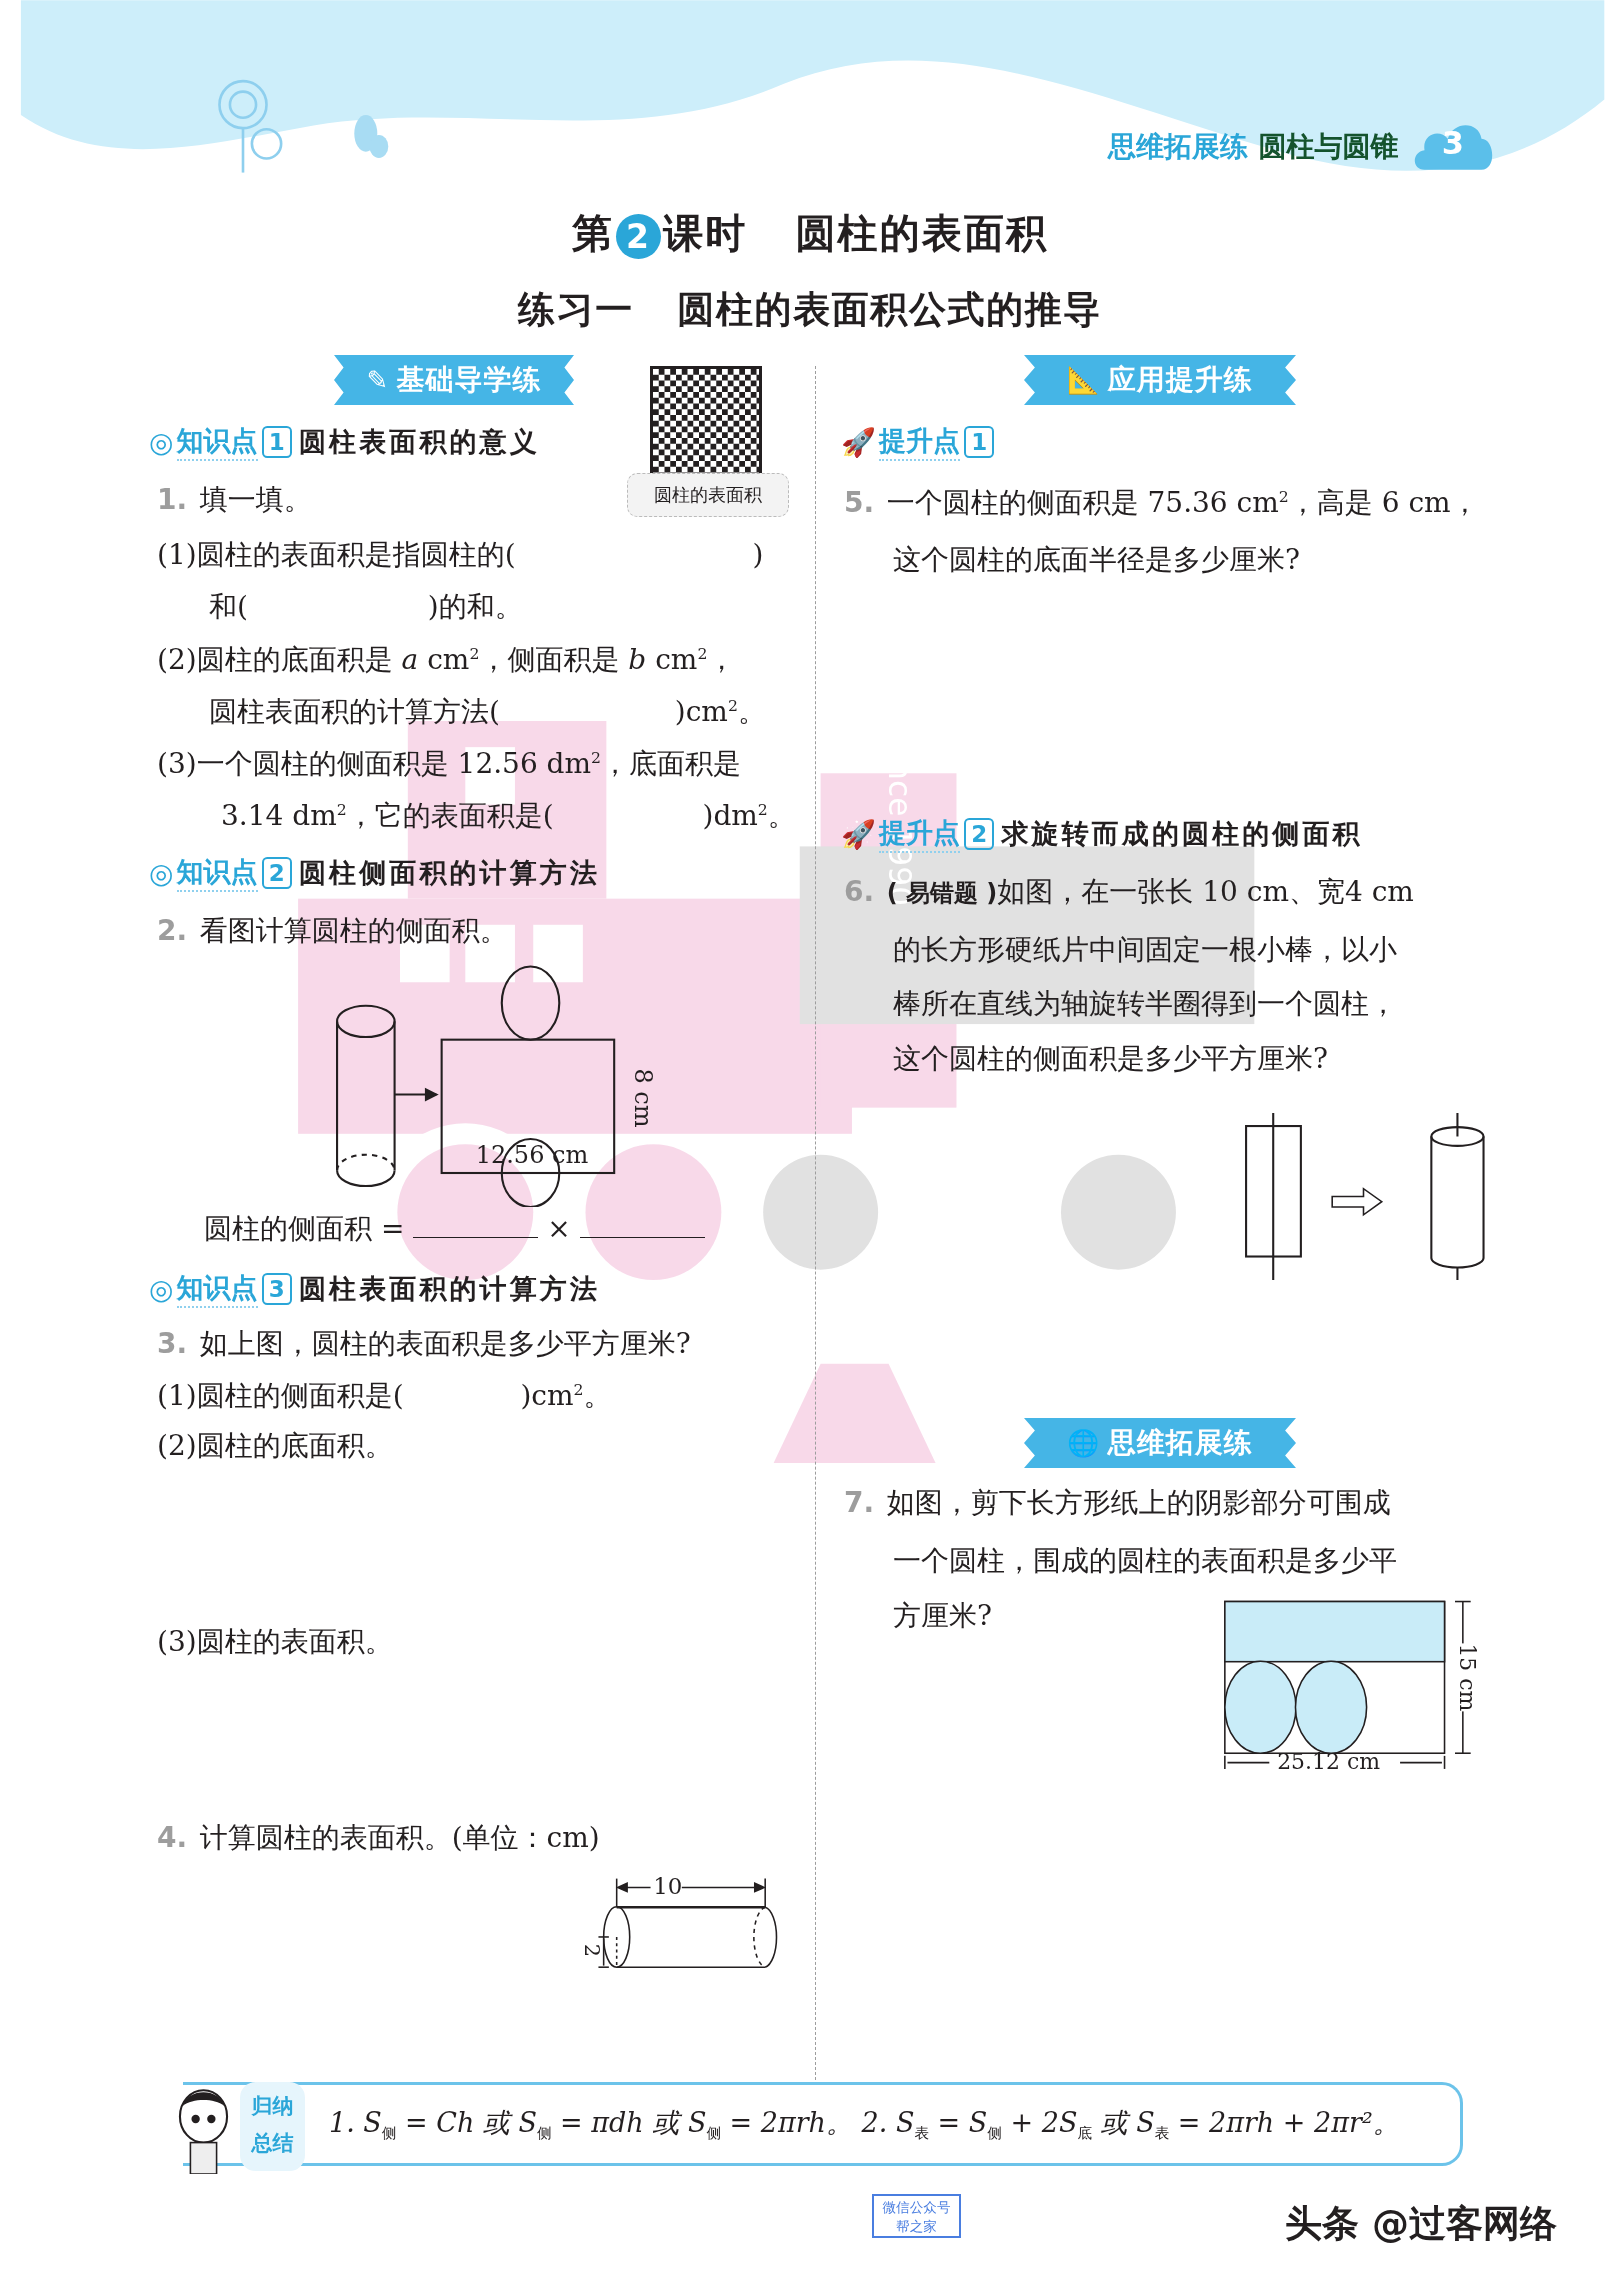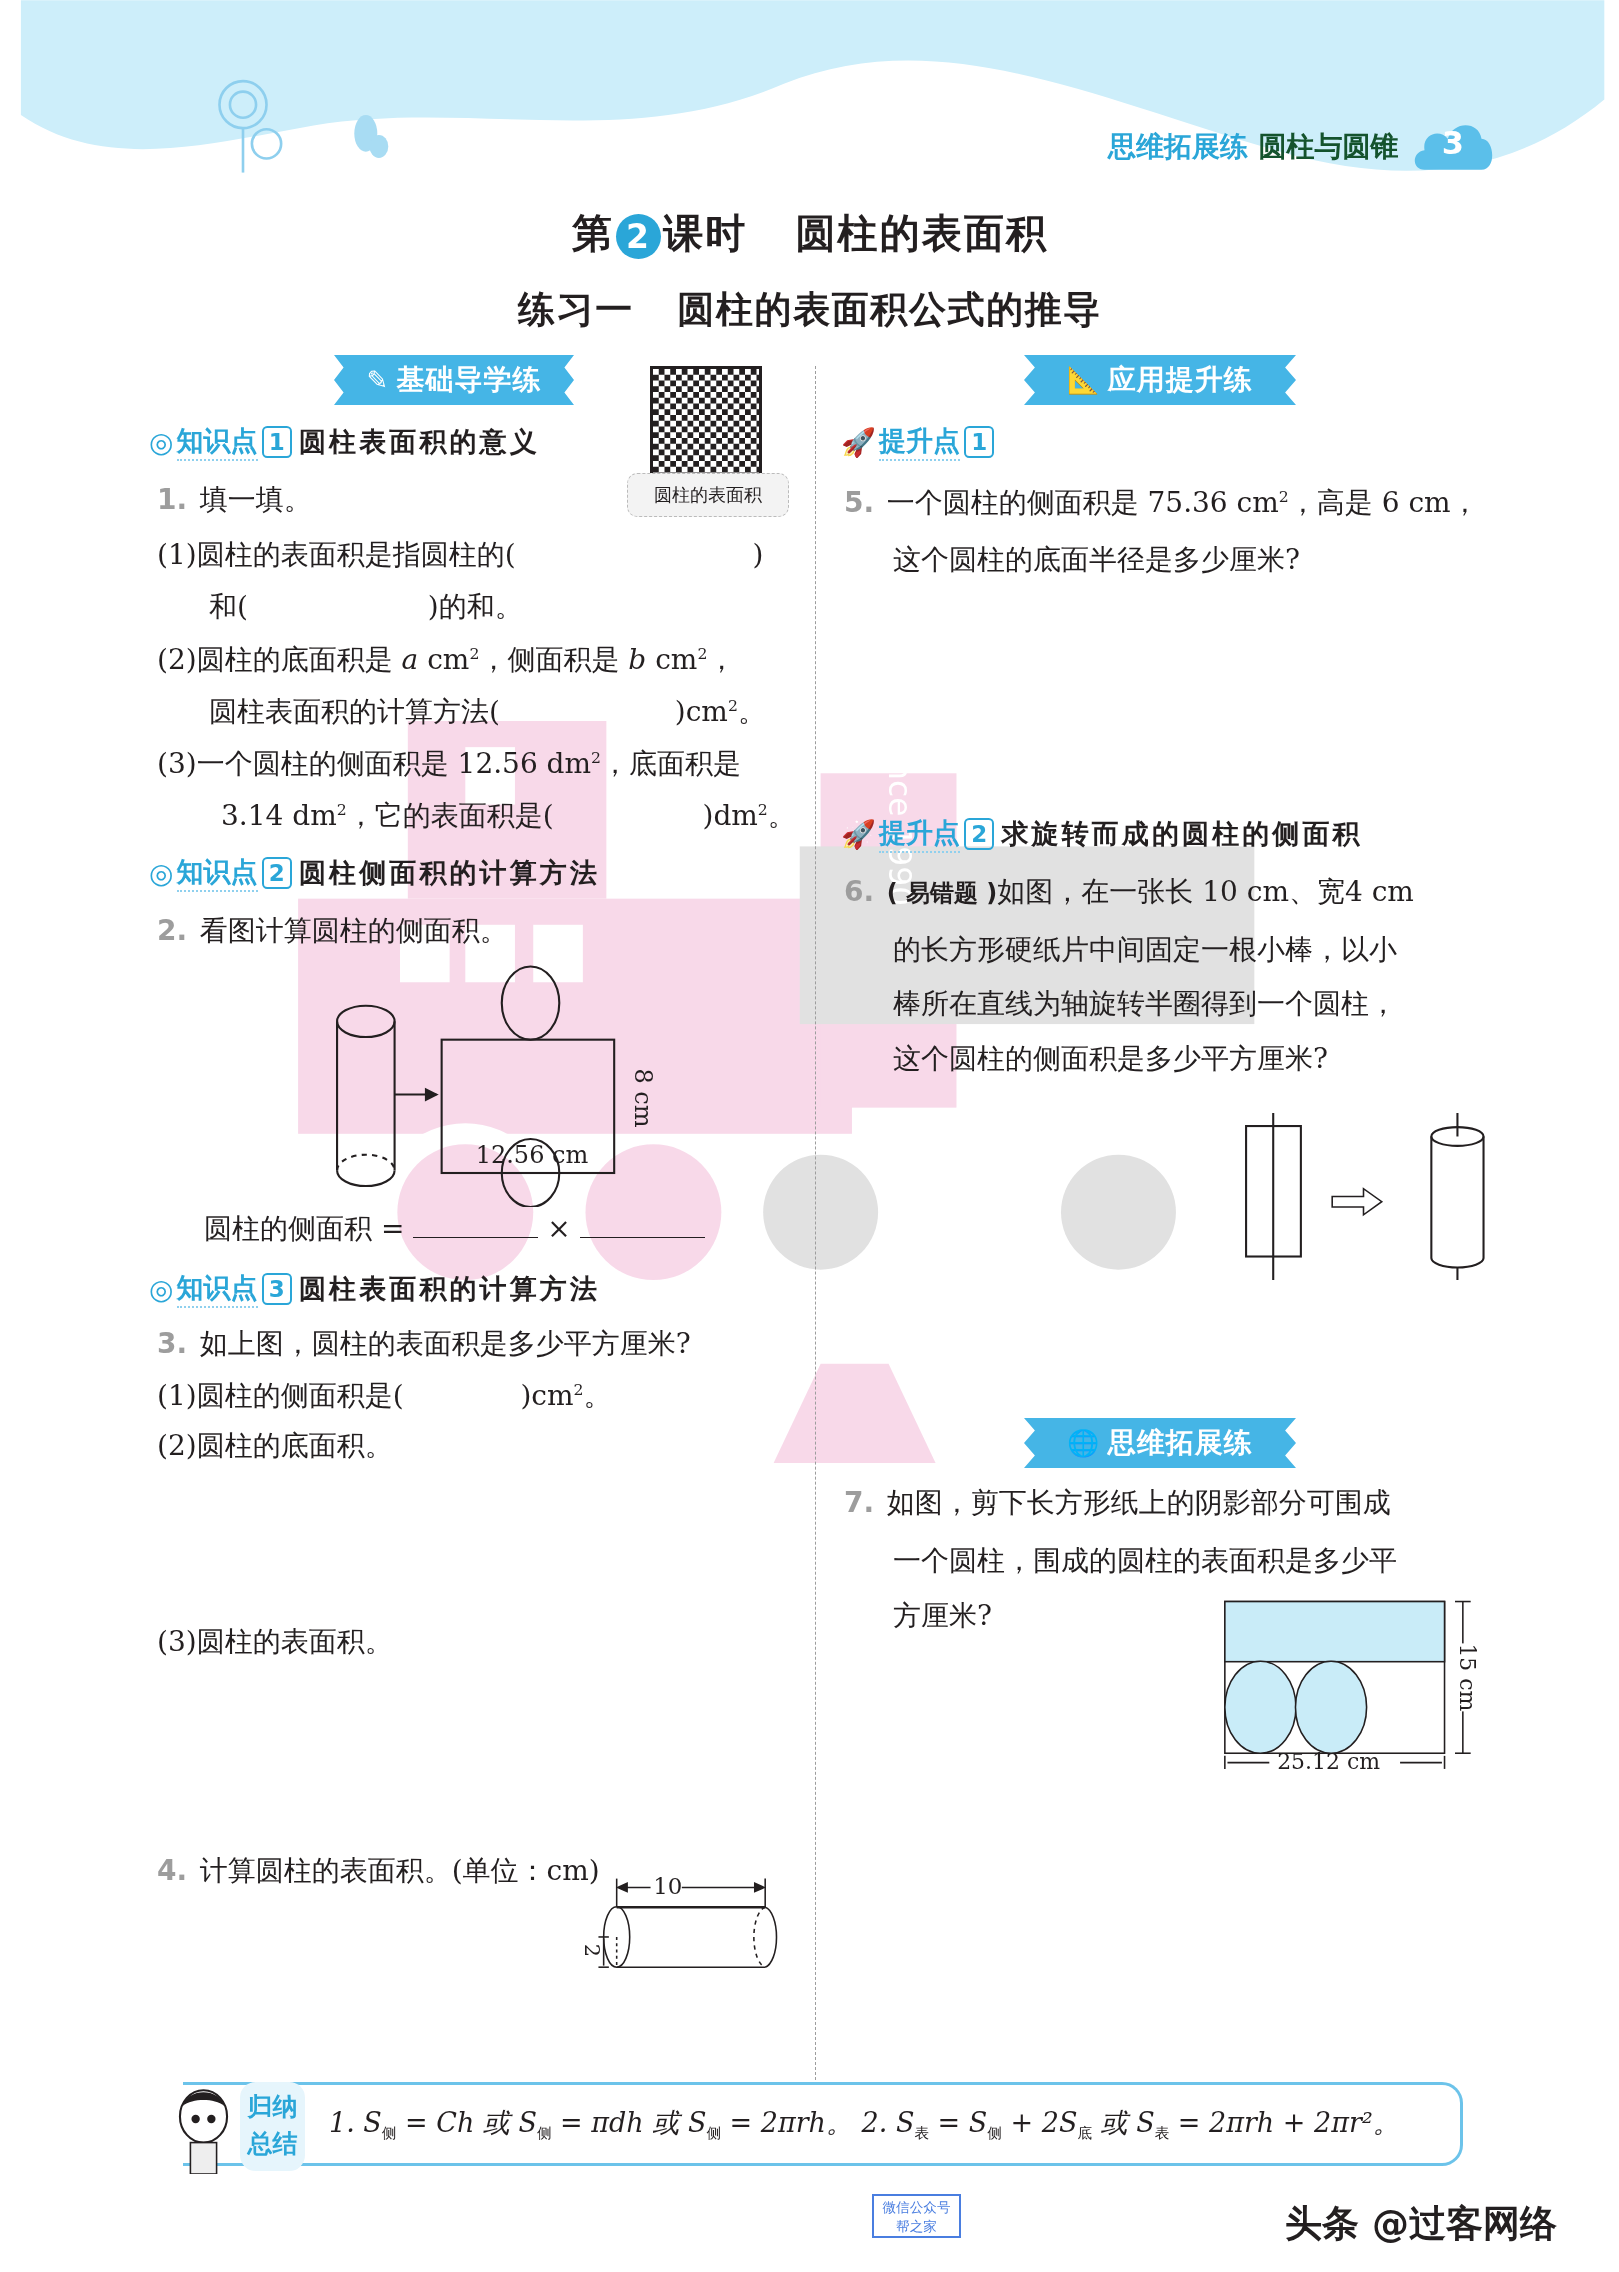--- a/index.html
+++ b/index.html
@@ -43,21 +43,21 @@
   
   .wm { opacity: 0.85; }
 
   
   .qr { left: 650px; top: 366px; width: 112px; height: 112px; background:
         repeating-conic-gradient(#231f20 0 25%, #fff 0 50%) 0 0/11.5px 11.5px; border: 3.1px solid #231f20; }
   .qr-caption { left: 627px; top: 473px; width: 162px; height: 44px; border: 1.6px dashed #bbb; border-radius: 10.4px; background: #f3f3f3; font-size: 18px; text-align: center; line-height: 42px; }
 
   
   .summary { left: 183px; top: 2082px; width: 1280px; height: 84px; border: 3.1px solid #6cc3ea; border-left: none; border-radius: 0 21px 21px 0; }
-  .summary-tag { left: 240px; top: 2082px; width: 65px; height: 89px; color: #2aa6d8; font-size: 25px; font-weight: bold; line-height: 37px; text-align: center; background: #e6f5fc; border-radius: 15.7px; padding-top: 6.3px; }
+  .summary-tag { left: 240px; top: 2082px; width: 65px; height: 89px; color: #2aa6d8; font-size: 21px; font-weight: bold; line-height: 37px; text-align: center; background: #e6f5fc; border-radius: 15.7px; padding-top: 6.3px; }
   .summary-text { left: 329px; top: 2105px; font-size: 27px; font-style: italic; white-space: nowrap; }
   .summary-text sub { font-size: 14.6px; font-style: normal; }
 
   .footer-stamp { left: 872px; top: 2194px; width: 89px; height: 44px; border: 2.1px solid #4a7ee0; color: #4a7ee0; font-size: 13.6px; text-align: center; line-height: 19px; padding-top: 2.1px; }
   .footer-credit { left: 1285px; top: 2199px; font-size: 37px; color: #231f20; font-weight: bold; }
 </style>
 </head>
 <body>
 
 <svg class="abs header-bg" viewBox="0 0 3100 520" width="1620" height="272">
@@ -204,21 +204,21 @@
   <span class="qnum">3.</span><span>如上图，圆柱的表面积是多少平方厘米?</span>
 </div>
 <div class="abs q" style="left:157px;top:1379px;">
   <span>(1)圆柱的侧面积是(</span>
   <span class="blank" style="width:99px;"></span>
   <span>)cm</span><sup>2</sup><span>。</span>
 </div>
 <div class="abs q" style="left:157px;top:1429px;">(2)圆柱的底面积。</div>
 <div class="abs q" style="left:157px;top:1625px;">(3)圆柱的表面积。</div>
 
-<div class="abs q" style="left:157px;top:1821px;margin-top:33px;">
+<div class="abs q" style="left:157px;top:1821px;">
   <span class="qnum">4.</span><span>计算圆柱的表面积。(单位：cm)</span>
 </div>
 
 <svg class="abs" style="left:554px;top:1876px;" width="240" height="99" viewBox="0 0 460 190">
   <g fill="none" stroke="#231f20" stroke-width="3">
     <line x1="120" y1="5" x2="120" y2="60"></line>
     <line x1="405" y1="5" x2="405" y2="60"></line>
     <line x1="125" y1="22" x2="400" y2="22"></line>
     <polygon points="122,22 140,14 140,30" fill="#231f20"></polygon>
     <polygon points="403,22 385,14 385,30" fill="#231f20"></polygon>

